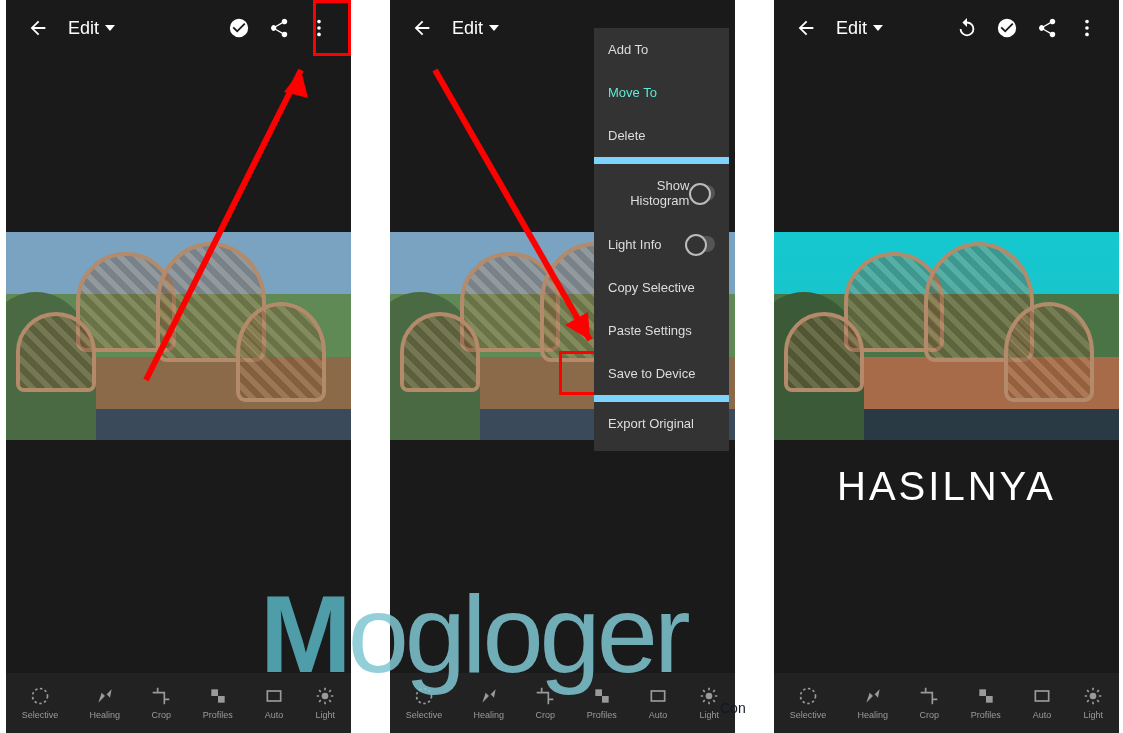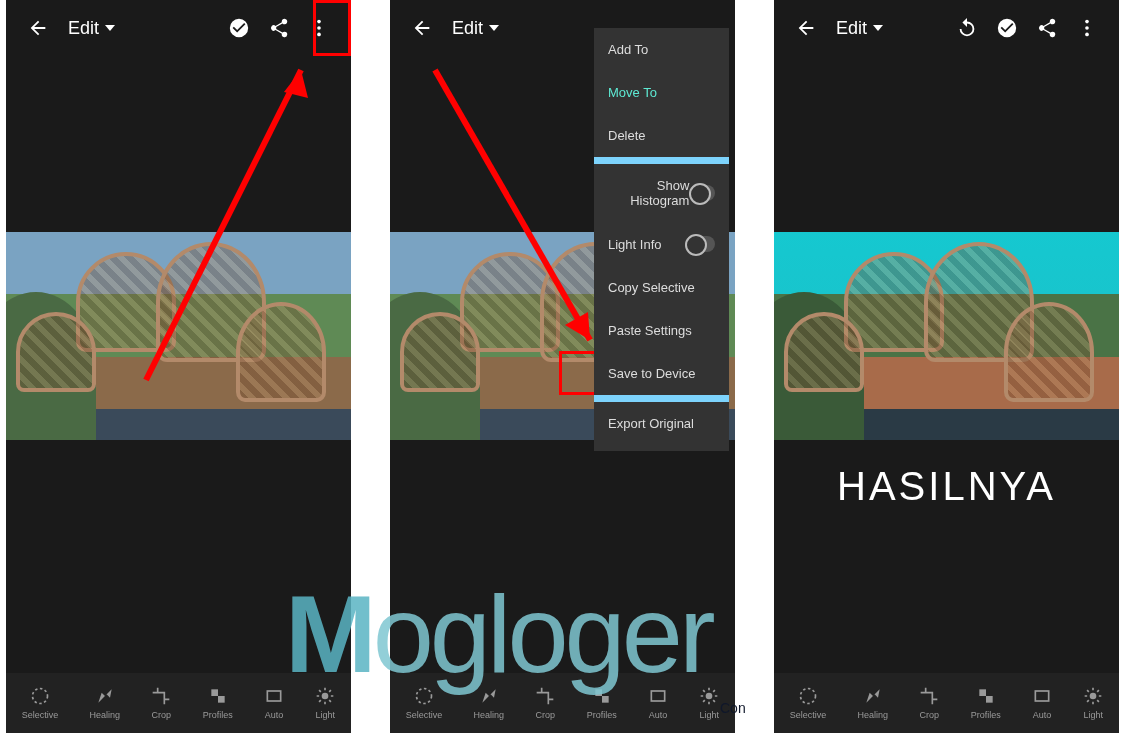--- a/index.html
+++ b/index.html
@@ -157,21 +157,20 @@
     left: 260px; top: 570px;
     font-size: 110px;
     font-weight: 700;
     color: #5ab4c4;
     opacity: 0.85;
     font-family: Arial, sans-serif;
     letter-spacing: -4px;
     white-space: nowrap;
     z-index: 30;
     pointer-events: none;
-    margin-left: 25px;
   }
   .wm .o1 { color:#5ab4c4; }
   .wm .rest { color:#7fc7d2; font-weight:400; }
   .wm-sub {
     position:absolute;
     left: 720px; top:700px;
     font-size:14px; color:#0f172a;
   }
 </style>
 </head>

